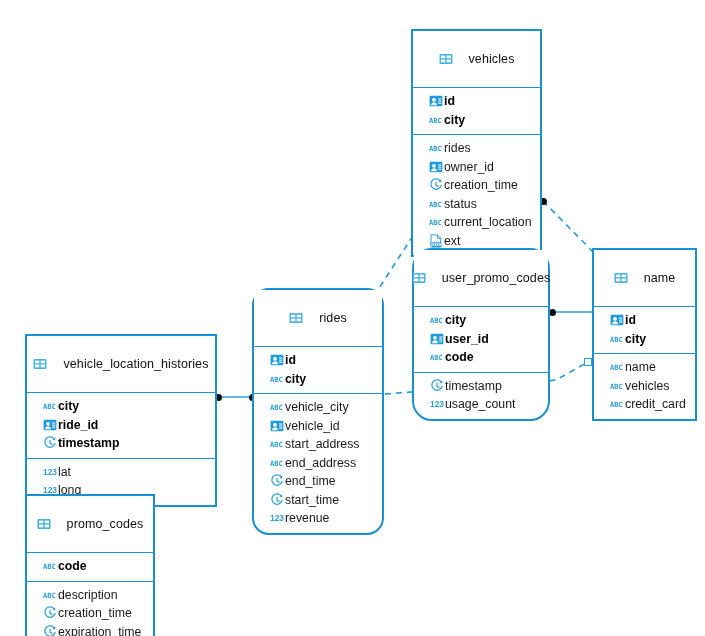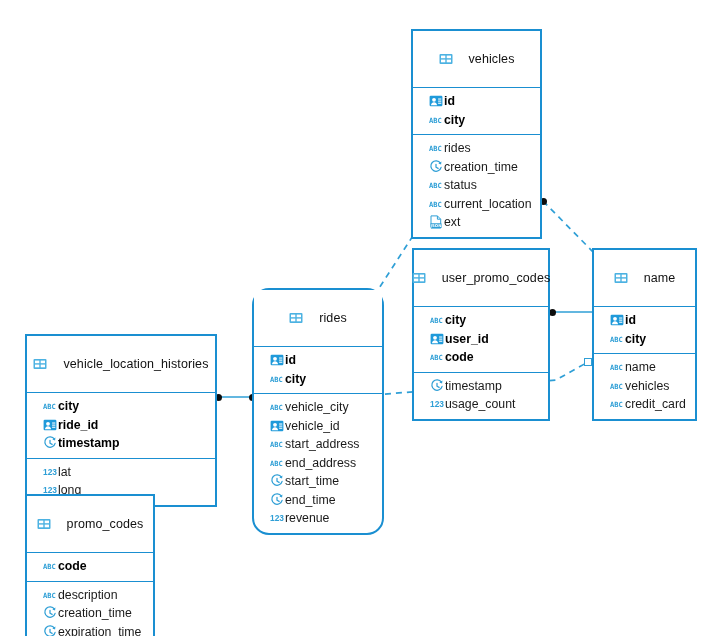--- a/index.html
+++ b/index.html
@@ -171,20 +171,33 @@
             <span class="ico">
               <svg width="15" height="14" viewBox="0 0 15 14">
                 <text x="0" y="9.6" font-family="DejaVu Sans Mono, monospace" font-size="7.1" font-weight="bold" fill="#2f9fd6">ABC</text>
               </svg>
             </span>
             <span class="field-name">rides</span>
           </div>
           <div class="field-row">
             <span class="ico">
               <svg width="14" height="14" viewBox="0 0 14 14">
+                <rect x="0.6" y="1.8" width="12.8" height="10.4" rx="1.2" fill="#1f9ada"></rect>
+                <circle cx="5" cy="5.8" r="1.9" fill="#ffffff"></circle>
+                <path d="M1.9 11.3c0.35-2.1 1.65-3.1 3.1-3.1s2.75 1 3.1 3.1z" fill="#ffffff"></path>
+                <rect x="9.1" y="4.5" width="3.2" height="1.05" fill="#ffffff"></rect>
+                <rect x="9.1" y="6.6" width="3.2" height="1.05" fill="#ffffff"></rect>
+                <rect x="9.1" y="8.7" width="3.2" height="1.05" fill="#ffffff"></rect>
+              </svg>
+            </span>
+            <span class="field-name">owner_id</span>
+          </div>
+          <div class="field-row">
+            <span class="ico">
+              <svg width="14" height="14" viewBox="0 0 14 14">
                 <path d="M11.4 3.2 A5.2 5.2 0 1 0 12.1 7.3" fill="none" stroke="#2f9fd6" stroke-width="1.25" stroke-linecap="round"></path>
                 <path d="M12.4 1.6 L12.1 4.6 L9.3 3.6 Z" fill="#2f9fd6"></path>
                 <path d="M7 4.3 L7 7.2 L9.1 8.4" fill="none" stroke="#2f9fd6" stroke-width="1.25" stroke-linecap="round"></path>
               </svg>
             </span>
             <span class="field-name">creation_time</span>
           </div>
           <div class="field-row">
             <span class="ico">
               <svg width="15" height="14" viewBox="0 0 15 14">
@@ -207,21 +220,21 @@
                 <path d="M2 0.9 h6.4 l3.3 3.3 v8.9 h-9.7 z" fill="#ffffff" stroke="#2f9fd6" stroke-width="1"></path>
                 <path d="M8.4 0.9 v3.3 h3.3" fill="none" stroke="#2f9fd6" stroke-width="1"></path>
                 <rect x="1.4" y="8.3" width="11.2" height="4.6" rx="0.6" fill="#2f9fd6"></rect>
                 <text x="7" y="12.1" text-anchor="middle" font-family="DejaVu Sans, sans-serif" font-size="3.9" font-weight="bold" fill="#ffffff">JSON</text>
               </svg>
             </span>
             <span class="field-name">ext</span>
           </div>
         </div>
       </div>
-      <div class="table-box" style="left: 412px; top: 248px; width: 138px;">
+      <div class="table-box" style="left: 412px; top: 248px; width: 138px; border-radius: 20px;">
         <div class="tbl-header">
           <span class="ico">
             <svg width="14" height="14" viewBox="0 0 14 14">
               <rect x="0.5" y="2" width="13" height="10" rx="1" fill="#4cb2e2"></rect>
               <rect x="2" y="3.6" width="4.3" height="2.6" fill="#ffffff"></rect>
               <rect x="7.7" y="3.6" width="4.3" height="2.6" fill="#ffffff"></rect>
               <rect x="2" y="7.6" width="4.3" height="2.7" fill="#ffffff"></rect>
               <rect x="7.7" y="7.6" width="4.3" height="2.7" fill="#ffffff"></rect>
             </svg>
           </span>
@@ -417,31 +430,31 @@
             <span class="field-name">end_address</span>
           </div>
           <div class="field-row">
             <span class="ico">
               <svg width="14" height="14" viewBox="0 0 14 14">
                 <path d="M11.4 3.2 A5.2 5.2 0 1 0 12.1 7.3" fill="none" stroke="#2f9fd6" stroke-width="1.25" stroke-linecap="round"></path>
                 <path d="M12.4 1.6 L12.1 4.6 L9.3 3.6 Z" fill="#2f9fd6"></path>
                 <path d="M7 4.3 L7 7.2 L9.1 8.4" fill="none" stroke="#2f9fd6" stroke-width="1.25" stroke-linecap="round"></path>
               </svg>
             </span>
+            <span class="field-name">end_time</span>
+          </div>
+          <div class="field-row">
+            <span class="ico">
+              <svg width="14" height="14" viewBox="0 0 14 14">
+                <path d="M11.4 3.2 A5.2 5.2 0 1 0 12.1 7.3" fill="none" stroke="#2f9fd6" stroke-width="1.25" stroke-linecap="round"></path>
+                <path d="M12.4 1.6 L12.1 4.6 L9.3 3.6 Z" fill="#2f9fd6"></path>
+                <path d="M7 4.3 L7 7.2 L9.1 8.4" fill="none" stroke="#2f9fd6" stroke-width="1.25" stroke-linecap="round"></path>
+              </svg>
+            </span>
             <span class="field-name">start_time</span>
-          </div>
-          <div class="field-row">
-            <span class="ico">
-              <svg width="14" height="14" viewBox="0 0 14 14">
-                <path d="M11.4 3.2 A5.2 5.2 0 1 0 12.1 7.3" fill="none" stroke="#2f9fd6" stroke-width="1.25" stroke-linecap="round"></path>
-                <path d="M12.4 1.6 L12.1 4.6 L9.3 3.6 Z" fill="#2f9fd6"></path>
-                <path d="M7 4.3 L7 7.2 L9.1 8.4" fill="none" stroke="#2f9fd6" stroke-width="1.25" stroke-linecap="round"></path>
-              </svg>
-            </span>
-            <span class="field-name">end_time</span>
           </div>
           <div class="field-row">
             <span class="ico">
               <svg width="15" height="14" viewBox="0 0 15 14">
                 <text x="0" y="10" font-family="Liberation Sans, sans-serif" font-size="8.4" font-weight="bold" fill="#2f9fd6">123</text>
               </svg>
             </span>
             <span class="field-name">revenue</span>
           </div>
         </div>

